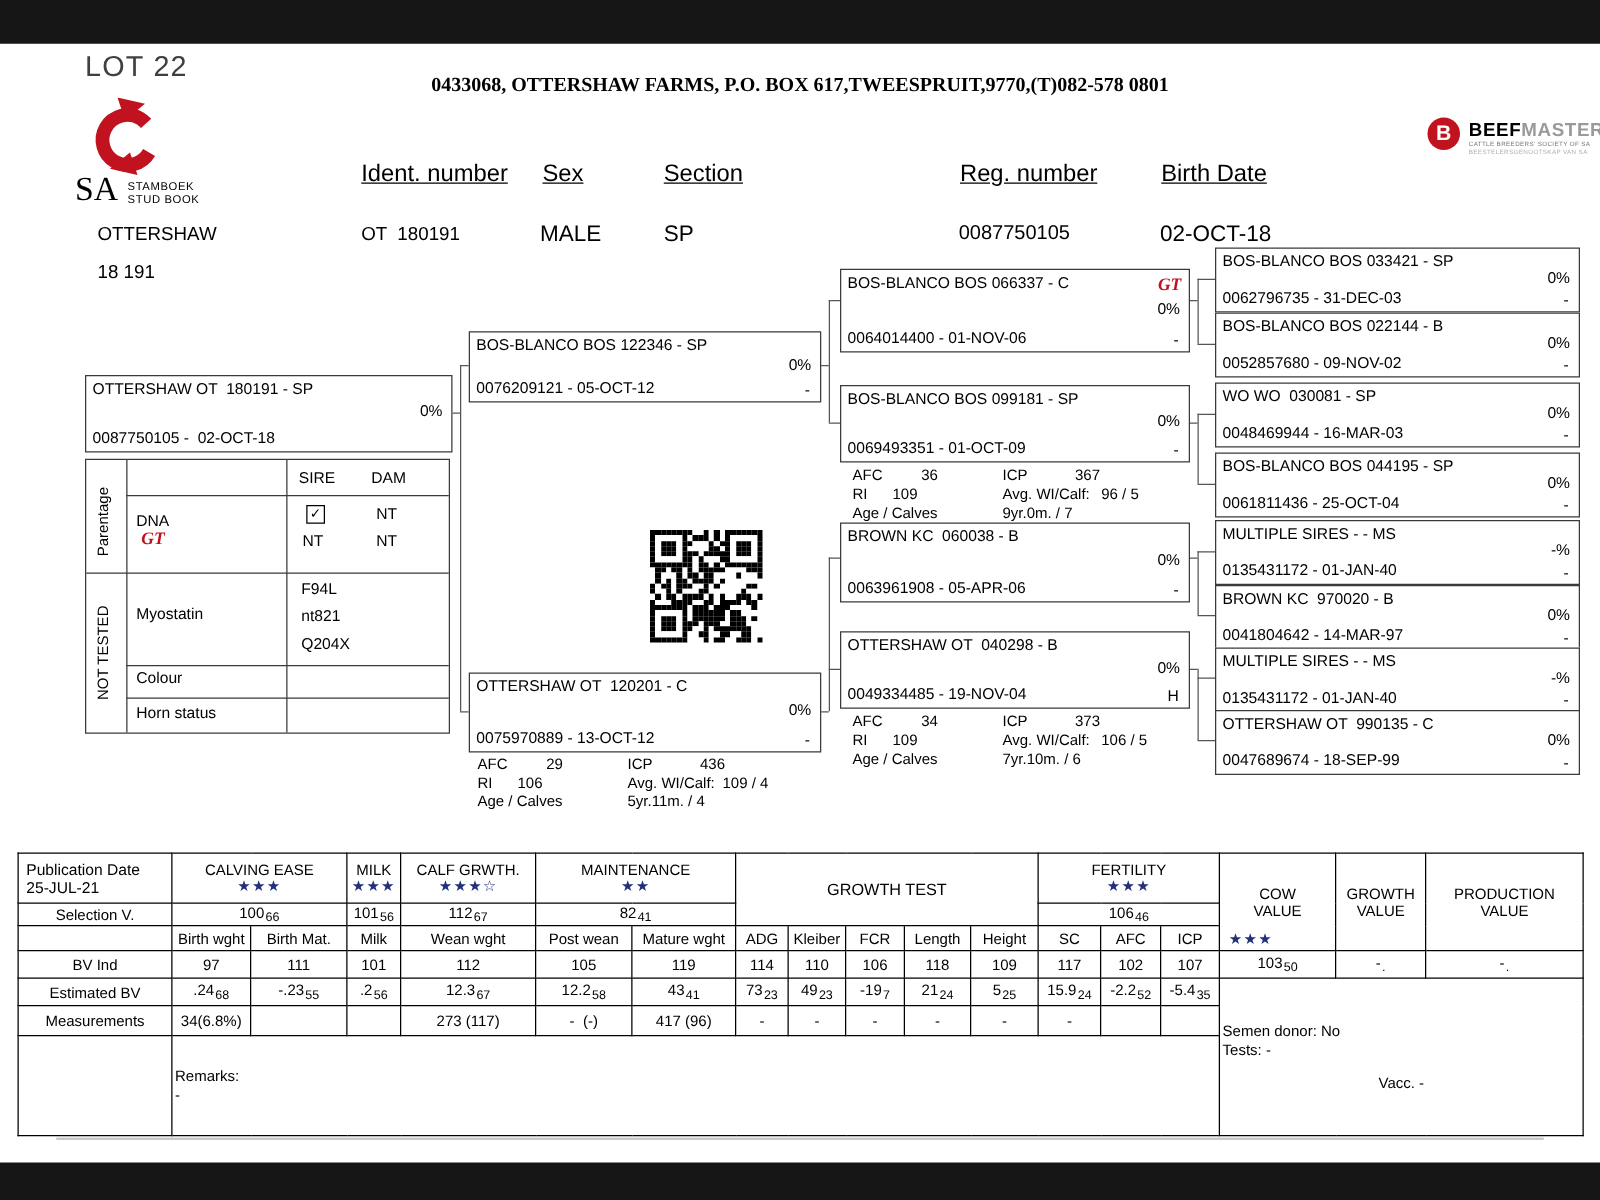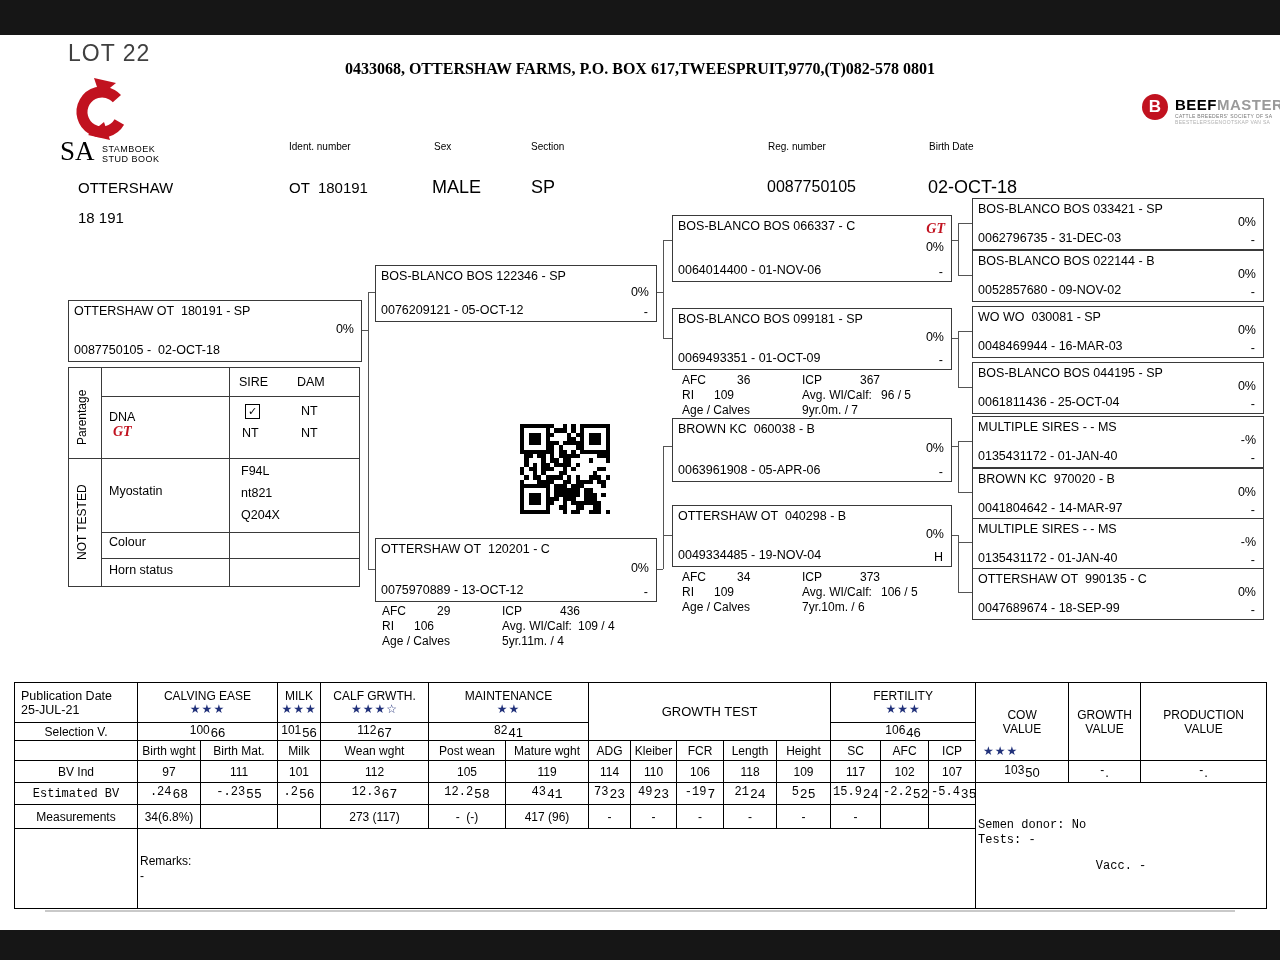--- a/index.html
+++ b/index.html
@@ -16,21 +16,21 @@
   .salogo .s1{position:absolute;left:44px;top:66px;font-size:9px;letter-spacing:.5px;}
   .salogo .s2{position:absolute;left:44px;top:76px;font-size:9px;letter-spacing:.5px;}
   
   .bm{position:absolute;left:1142px;top:92px;width:132px;height:42px;}
   .bm .circ{position:absolute;left:0;top:2px;width:26px;height:26px;border-radius:50%;background:#c1121f;color:#fff;font-weight:bold;font-size:17px;text-align:center;line-height:26px;}
   .bm .brand{position:absolute;left:33px;top:4px;font-size:15px;font-weight:bold;letter-spacing:.5px;}
   .bm .brand .mst{color:#9a9a9a;}
   .bm .sub1{position:absolute;left:33px;top:21px;font-size:5px;color:#777;letter-spacing:.3px;}
   .bm .sub2{position:absolute;left:33px;top:27px;font-size:5px;color:#b0b0b0;letter-spacing:.3px;}
   
-  .idlab{position:absolute;top:141px;font-size:10px;}
+  .idlab{position:absolute;top:129px;font-size:19px;text-decoration:underline;}
   .idval{position:absolute;font-size:15px;white-space:pre;}
   
   .pbox{position:absolute;border:1px solid #3a3a3a;background:#fff;}
   .pbox .pname{position:absolute;left:5px;top:3px;font-size:12.5px;white-space:pre;}
   .pbox .preg{position:absolute;left:5px;bottom:4px;font-size:12.5px;white-space:pre;}
   .pbox .ppct{position:absolute;right:7px;top:calc(50% - 9px);font-size:12.5px;}
   .pbox .pmark{position:absolute;right:8px;bottom:2px;font-size:12.5px;}
   .gt{color:#c1121f;font-family:"Liberation Serif",serif;font-weight:bold;font-style:italic;font-size:14px;}
   .pbox .gtpos{position:absolute;right:6px;top:5px;}
   .stats{position:absolute;width:280px;height:46px;font-size:12px;}
@@ -46,27 +46,27 @@
   .ptable{position:relative;width:290px;height:218px;border:1px solid #3a3a3a;margin-top:-1px;font-size:12.5px;}
   .ptable .ln{position:absolute;}
   .ptable .txt{position:absolute;white-space:pre;}
   .vtext{position:absolute;writing-mode:vertical-rl;transform:rotate(180deg);font-size:12px;text-align:center;}
   .cb{position:absolute;width:13px;height:13px;border:1.5px solid #000;font-size:11px;line-height:12px;text-align:center;}
   
   .qr{position:absolute;left:520px;top:424px;width:90px;height:90px;display:grid;grid-template-columns:repeat(21,1fr);grid-template-rows:repeat(21,1fr);}
   
   table.perf{position:absolute;left:14px;top:682px;width:1252px;border-collapse:collapse;table-layout:fixed;}
   table.perf td{border:1px solid #000;padding:0 2px;font-size:12px;overflow:hidden;vertical-align:middle;}
-  tr.r1{height:40px;} tr.r2{height:18px;} tr.r3{height:20px;} tr.r4{height:22px;} tr.r5{height:22px;font-family:Liberation Mono, monospace;} tr.r6{height:24px;} tr.r7{height:80px;}
+  tr.r1{height:40px;} tr.r2{height:18px;} tr.r3{height:20px;} tr.r4{height:22px;} tr.r5{height:22px;} tr.r6{height:24px;} tr.r7{height:80px;}
   td.grp{text-align:center;vertical-align:top;padding-top:3px;font-size:12.5px;}
   .stars{color:#21317a;font-size:12px;letter-spacing:1px;line-height:13px;}
   td.lc{text-align:center;font-size:12.5px;}
   td.vcell{text-align:center;font-size:13.5px;white-space:pre;}
   td.sh{text-align:center;font-size:12px;}
-  .sub{font-size:13px;vertical-align:-3px;margin-left:1px;text-align:right;}
+  .sub{font-size:10px;vertical-align:-3px;margin-left:1px;text-align:right;}
   td.valcol{position:relative;text-align:center;vertical-align:top;padding-top:5px;font-size:12.5px;line-height:14px;}
   td.valcol .cstars{position:absolute;left:7px;bottom:2px;}
   td.notes{vertical-align:top;text-align:left;padding:20px 6px 4px 8px;font-size:12.5px;line-height:15px;}
   td.notes .vac{margin-top:11px;text-align:center;}
   td.remarks{vertical-align:top;text-align:left;padding:26px 6px 4px 6px;font-size:13px;line-height:15px;}
   .divider{position:absolute;left:45px;top:910px;width:1190px;border-top:2px solid #c9c9c9;}
 </style>
 </head>
 <body>
 

